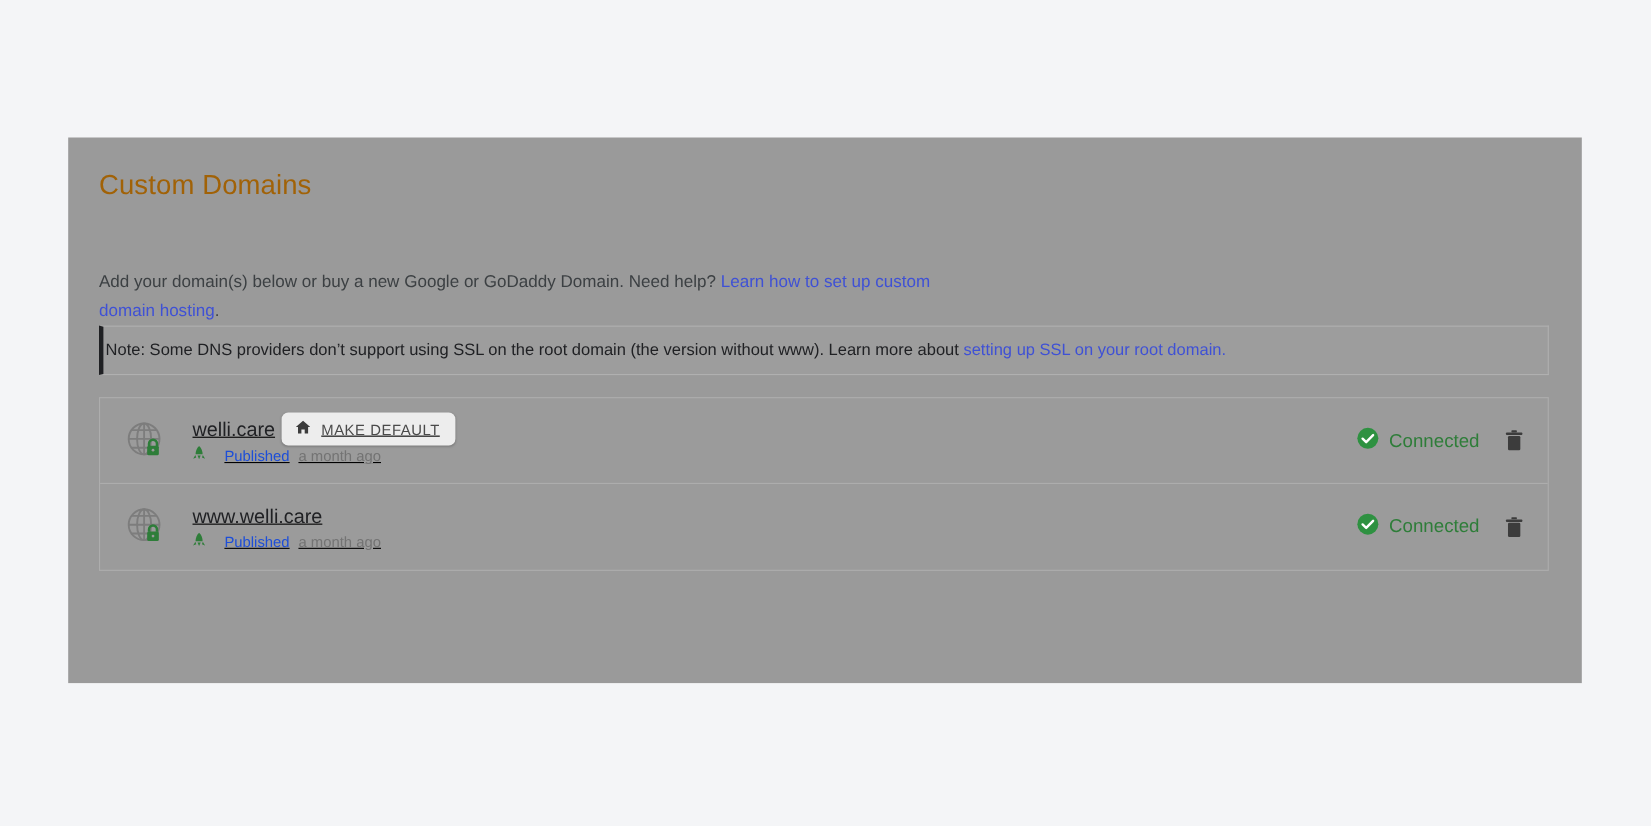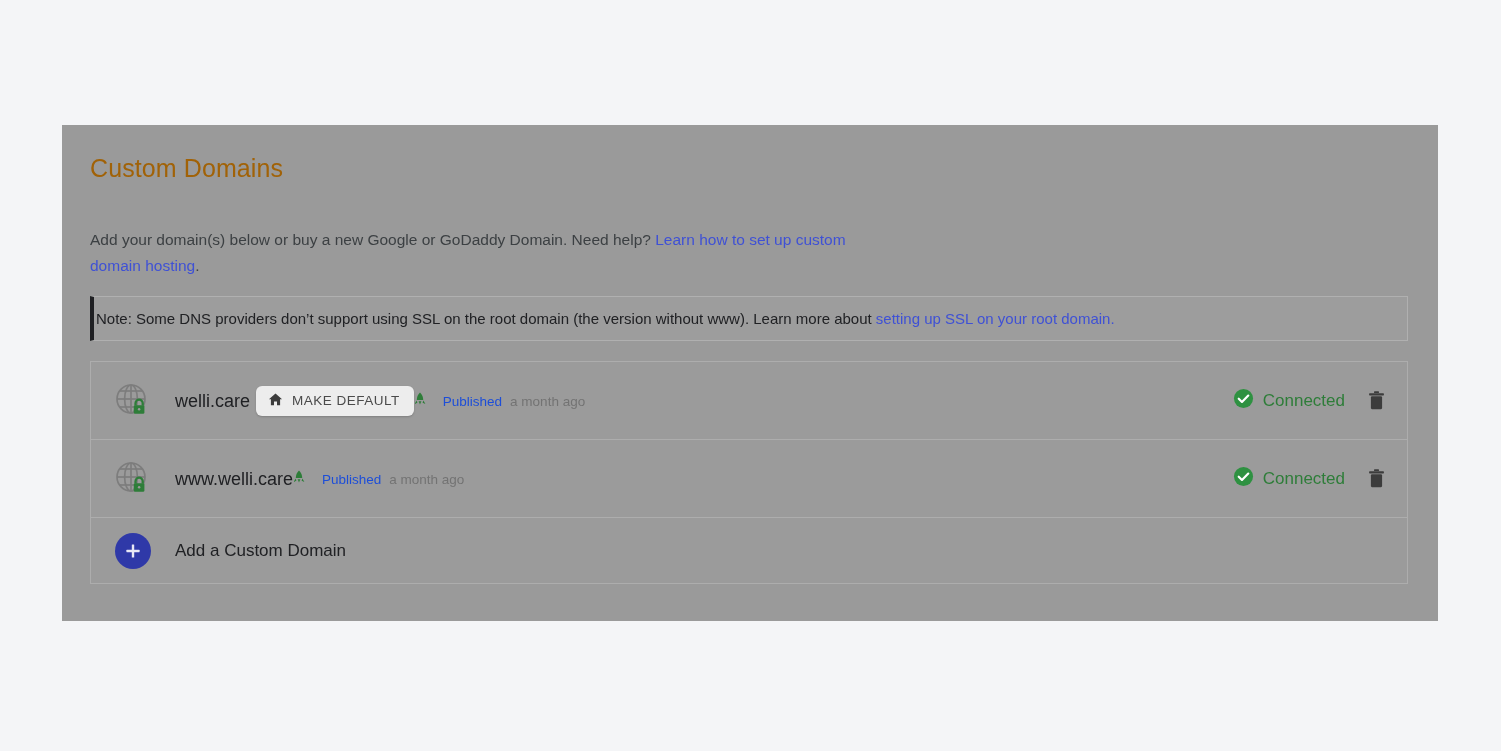--- a/index.html
+++ b/index.html
@@ -33,21 +33,21 @@
     font-size: 25px;
     line-height: 34px;
     color: #a16207;
     font-weight: 400;
     letter-spacing: 0.1px;
   }
 
   .intro {
     position: absolute;
     left: 90px;
-    top: 227px;
+    top: 244px;
     width: 800px;
     font-size: 15.5px;
     line-height: 26px;
     color: #3c4043;
   }
   .intro a,
   .note a {
     color: #3f51d5;
     text-decoration: none;
   }
@@ -109,22 +109,23 @@
     height: 44px;
     flex: none;
     margin-right: 20px;
     display: flex;
     align-items: center;
     justify-content: center;
   }
 
   .row-text {
     display: flex;
-    flex-direction: row;
+    flex-direction: column;
     justify-content: center;
+    text-decoration: underline;
   }
   .domain-name-line {
     display: flex;
     align-items: center;
     height: 26px;
   }
   .domain-name {
     font-size: 18px;
     color: #202124;
     line-height: 26px;
@@ -332,23 +333,14 @@
       <span class="trash-btn">
         <svg width="19" height="21" viewBox="0 0 20 22" aria-hidden="true">
           <rect x="7.4" y="1.2" width="5.2" height="2" rx="0.6" fill="#3c3c3c"></rect>
           <rect x="2.2" y="3.4" width="15.6" height="2.3" rx="0.7" fill="#3c3c3c"></rect>
           <rect x="4.1" y="6.6" width="11.8" height="13.6" rx="1.2" fill="#3c3c3c"></rect>
         </svg>
       </span>
     </div>
   </div>
 
-  <div class="domain-row add-row">
-    <span class="plus-circle">
-      <svg width="18" height="18" viewBox="0 0 18 18" aria-hidden="true">
-        <rect x="7.8" y="2.4" width="2.4" height="13.2" rx="0.4" fill="#e8e8f5"></rect>
-        <rect x="2.4" y="7.8" width="13.2" height="2.4" rx="0.4" fill="#e8e8f5"></rect>
-      </svg>
-    </span>
-    <span class="add-label">Add a Custom Domain</span>
-  </div>
 
 </div>
 
 </body></html>

